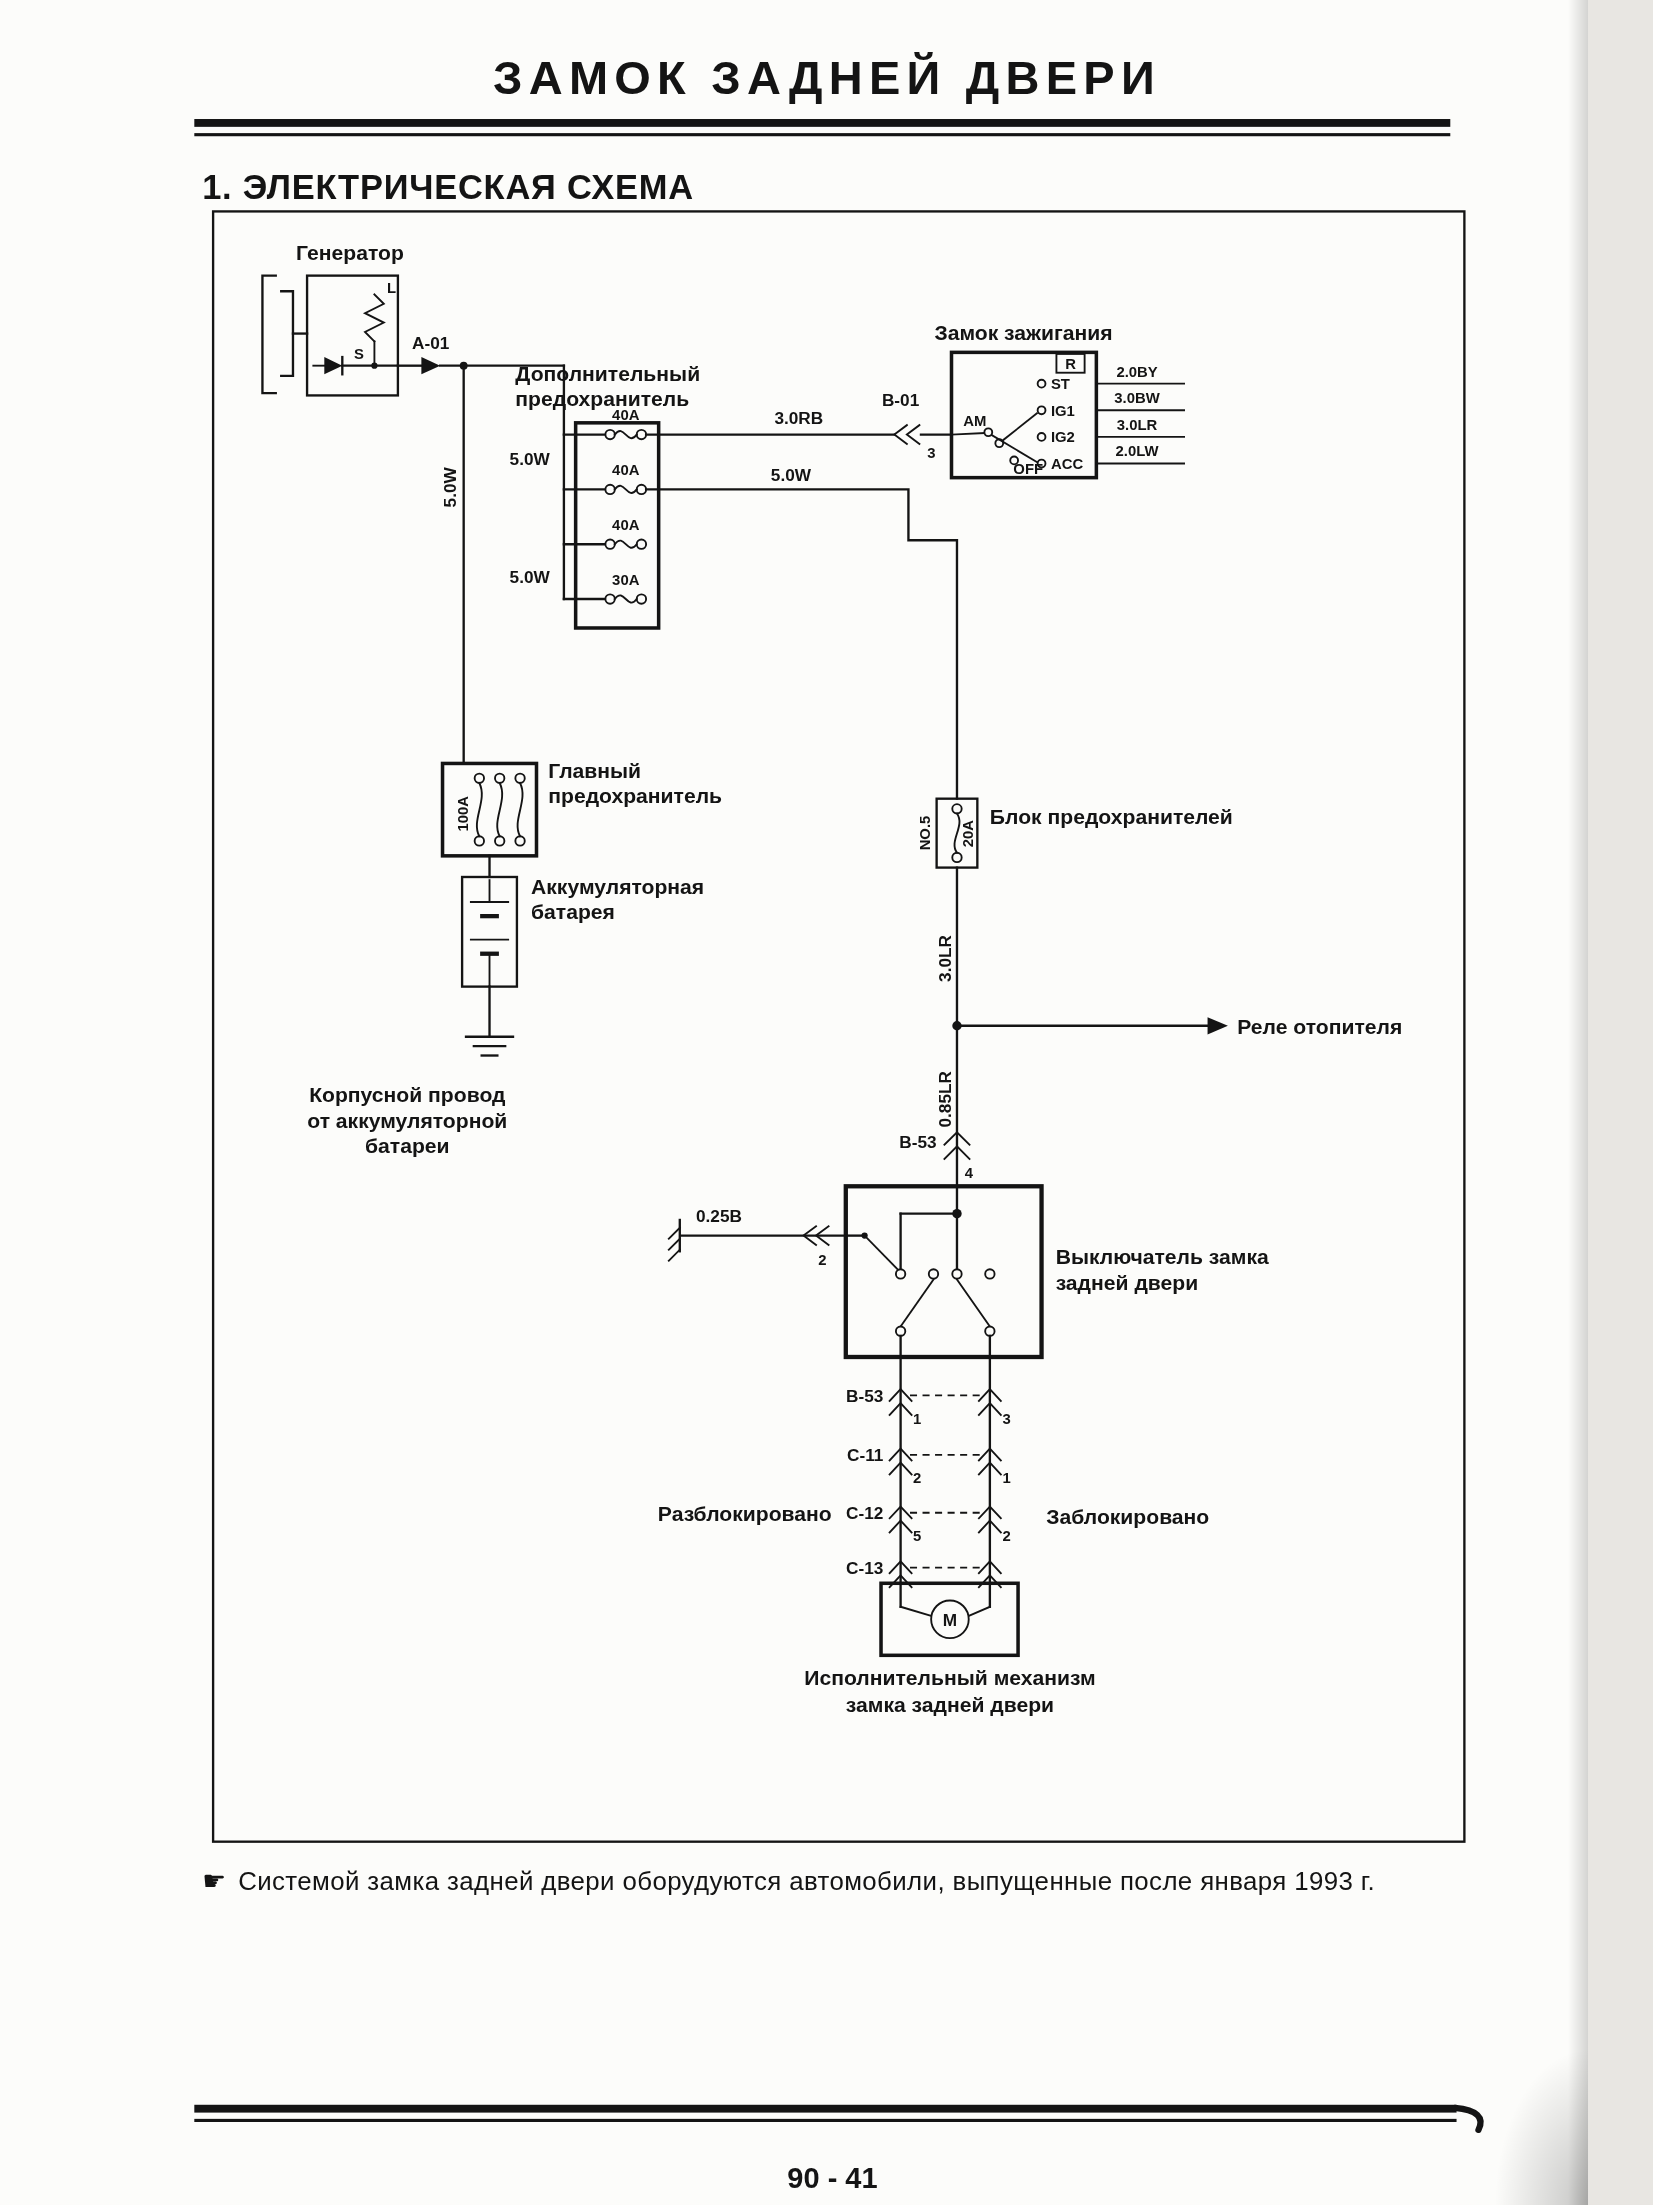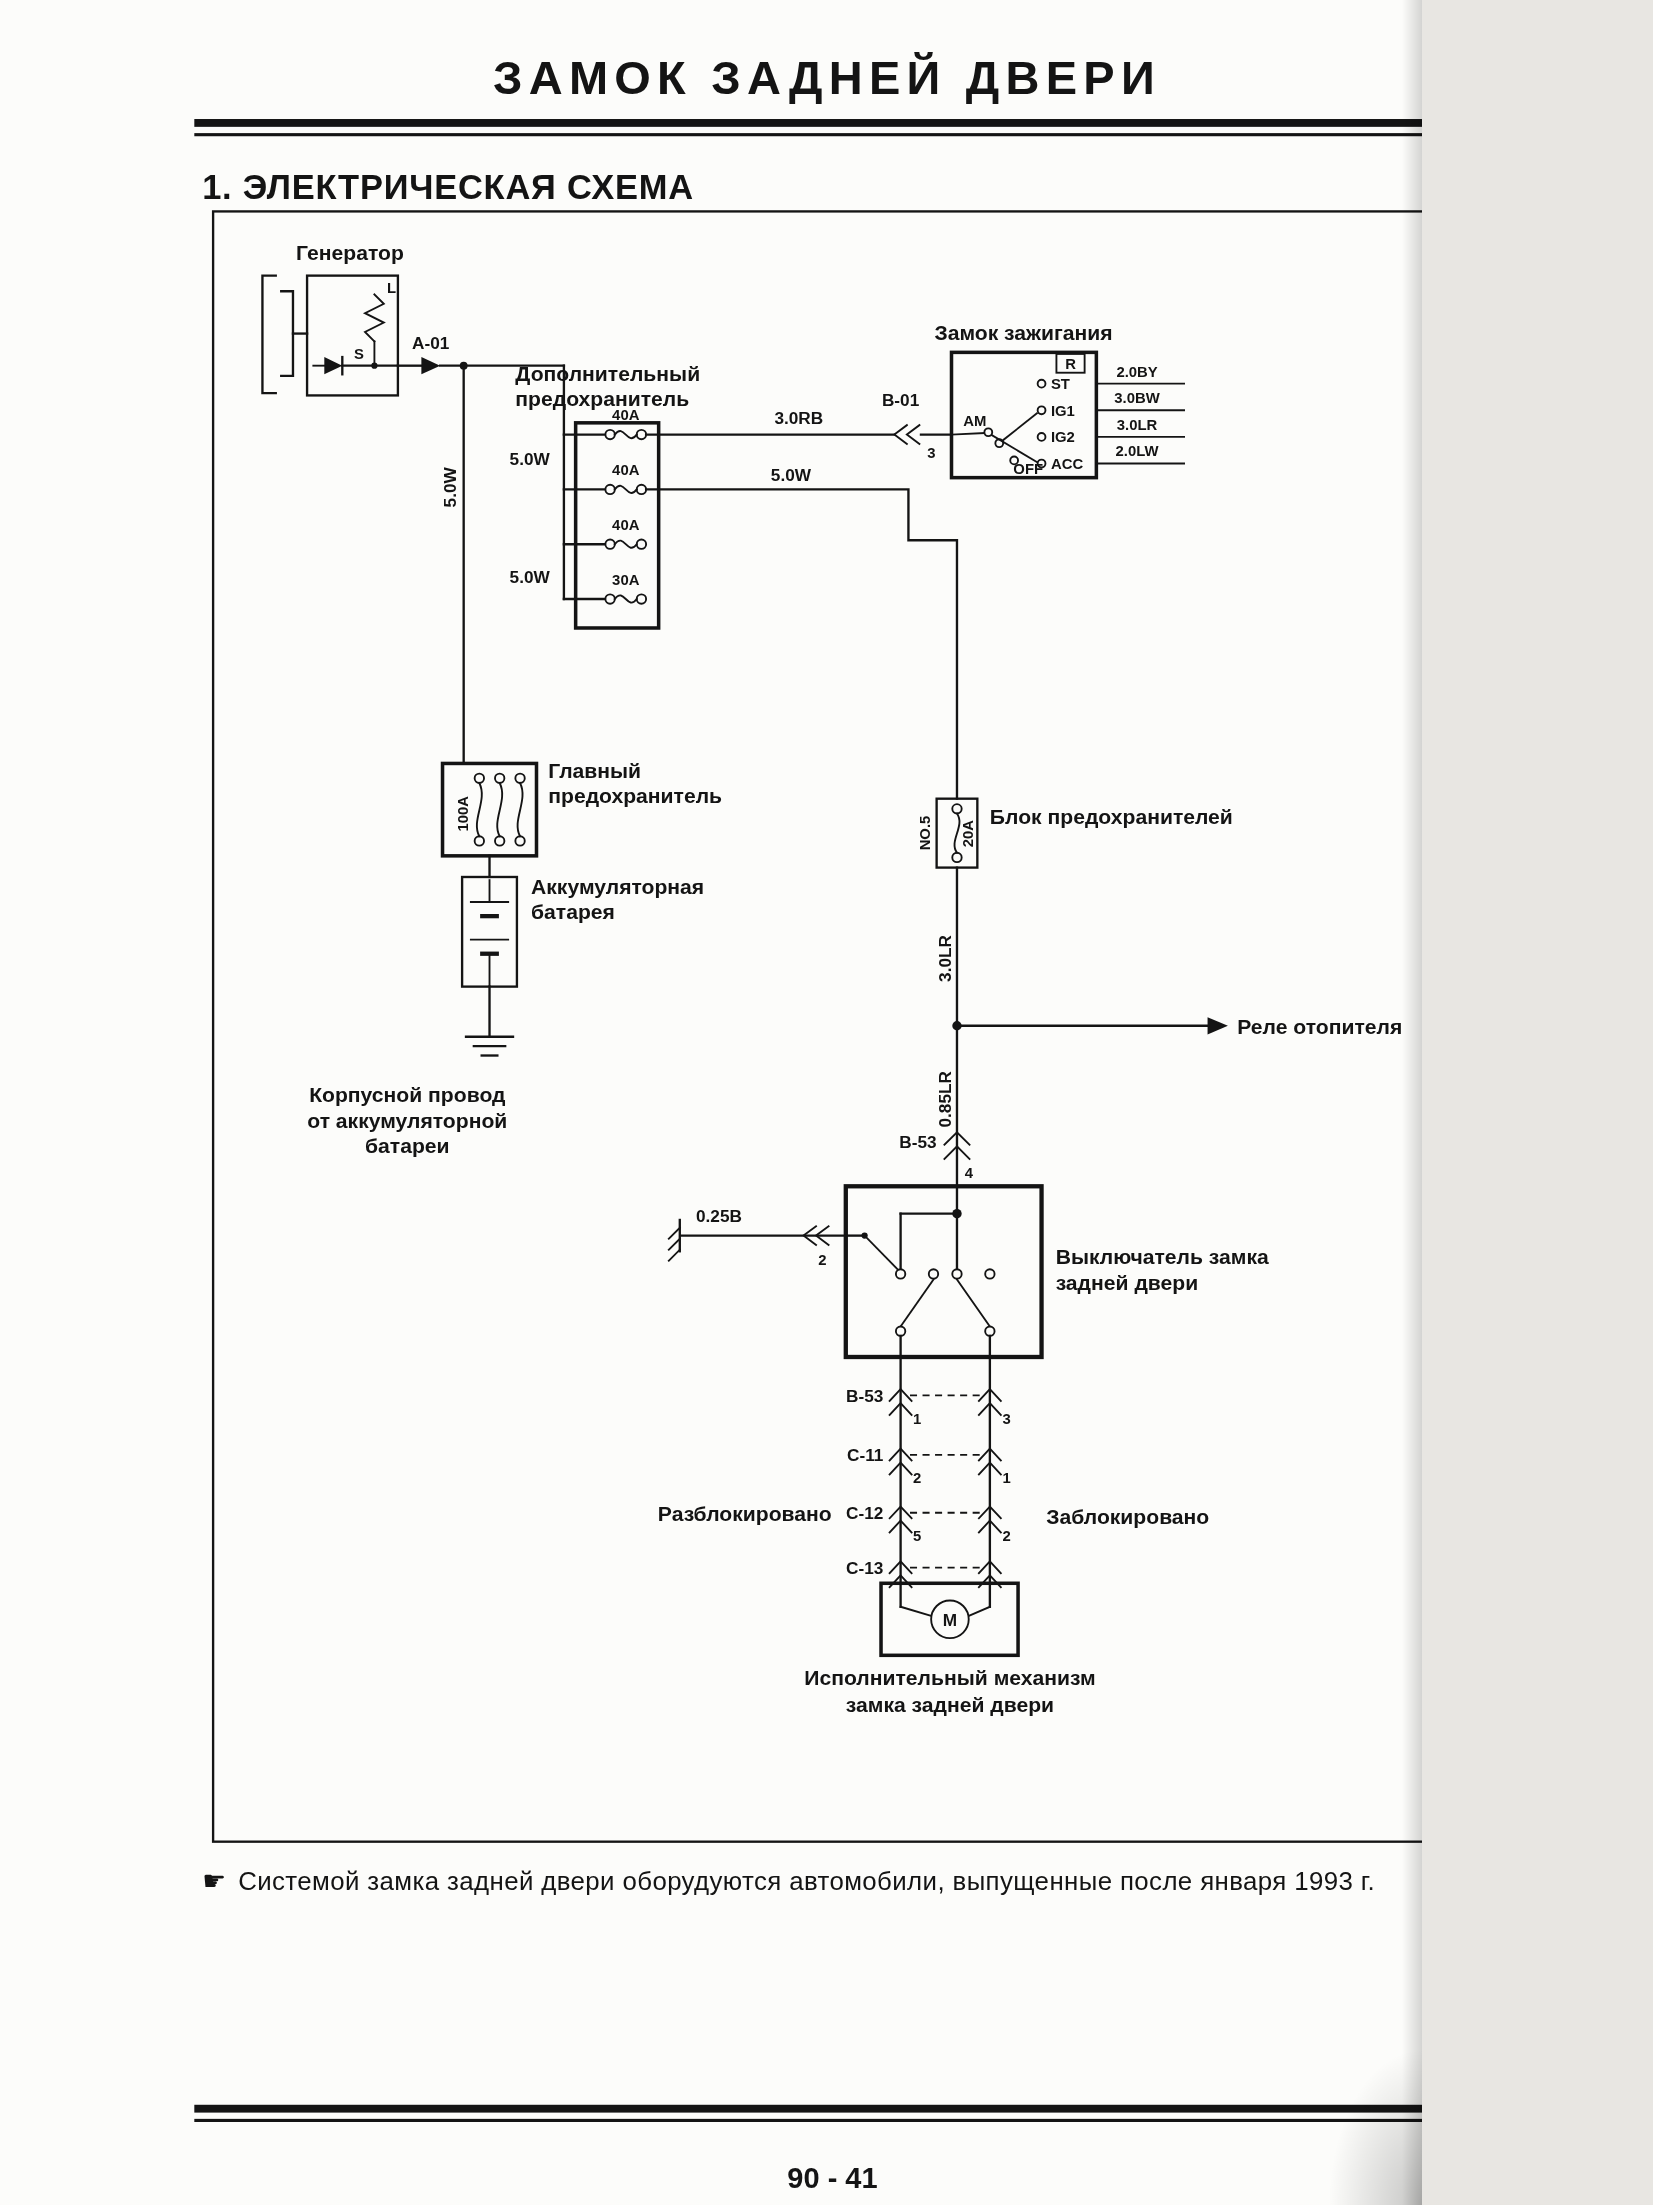--- a/index.html
+++ b/index.html
@@ -1,16 +1,16 @@
 <!DOCTYPE html>
 <html style="font-size:12.5px"><head>
 <meta charset="utf-8">
 <style>
   html,body{margin:0;padding:0;background:#e8e6e2;}
-  .page{position:relative;width:1422px;height:2205px;background:#fcfcfa;overflow:hidden;
+  .page{position:relative;width:1588px;height:2205px;background:#fcfcfa;overflow:hidden;
         font-family:"Liberation Sans","DejaVu Sans",sans-serif;}
   .page svg{position:absolute;left:0;top:0;display:block;}
   text{font-family:"Liberation Sans","DejaVu Sans",sans-serif;fill:#141414;font-weight:bold;}
   .t-title{font-size:60px;letter-spacing:8px;}
   .t-section{font-size:44px;letter-spacing:1px;}
   .t-lbl{font-size:27px;}
   .t-sm{font-size:22px;}
   .t-xs{font-size:19px;}
   .t-foot{font-size:33px;font-weight:normal;letter-spacing:0.5px;}
   .t-marker{font-size:34px;}

